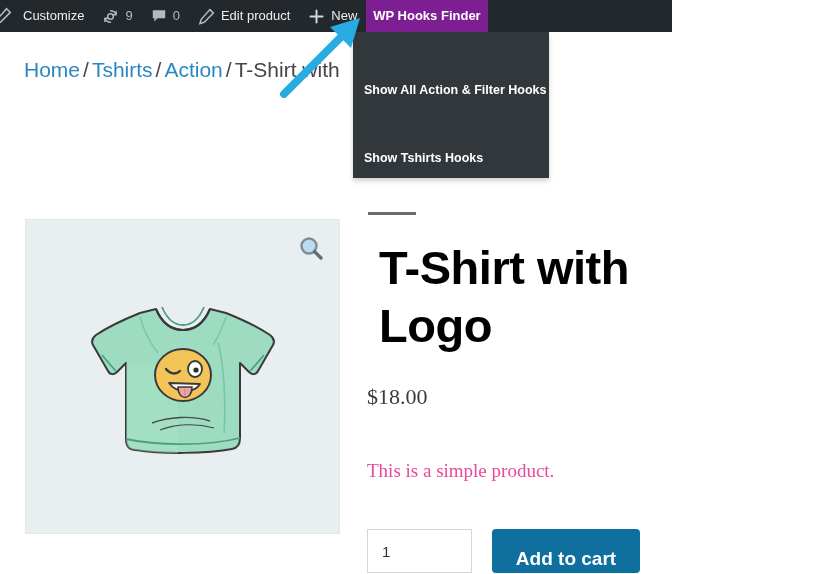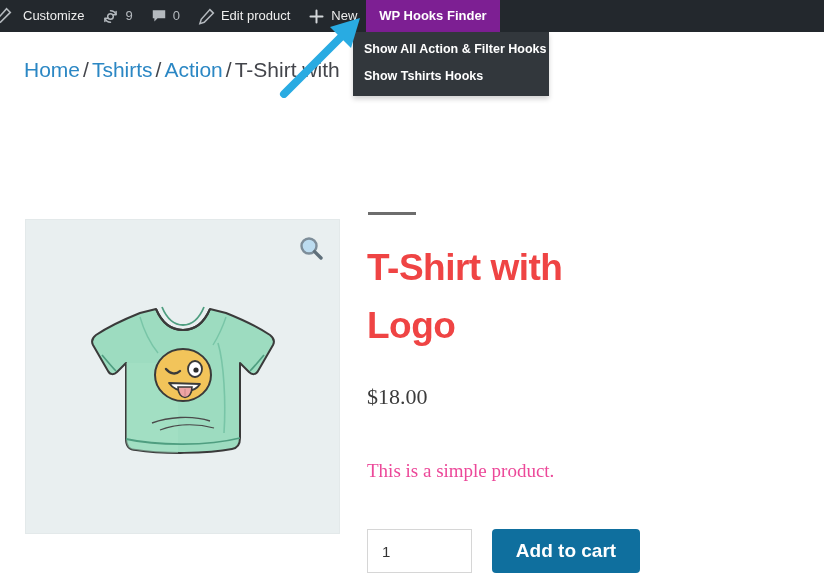--- a/index.html
+++ b/index.html
@@ -12,21 +12,21 @@
     overflow: hidden;
     background: #ffffff;
     font-family: "Liberation Sans", sans-serif;
     position: relative;
   }
 
   
   #admin-bar {
     position: absolute;
     top: 0; left: 0;
-    width: 824px;
+    width: 672px;
     height: 32px;
     background: #23282d;
     display: flex;
     align-items: stretch;
     z-index: 40;
   }
   .ab-item {
     display: flex;
     align-items: center;
     gap: 6px;
@@ -36,21 +36,21 @@
     line-height: 32px;
     white-space: nowrap;
     cursor: pointer;
   }
   .ab-item .ab-label { color: #eeeeee; }
   .ab-count { color: #b4b9be; font-size: 13px; }
   .ab-highlight {
     background: #7d1f93;
     color: #ffffff;
     font-weight: 600;
-    padding: 0 13px;
+    padding: 0 7px;
   }
   .ab-highlight .ab-label { color: #ffffff; }
 
   .ab-icon { display: inline-block; flex: 0 0 auto; line-height: 0; }
 
   
   #ab-edge-icon {
     position: absolute;
     left: -6px;
     top: 7px;
@@ -71,20 +71,21 @@
     box-shadow: 0 3px 5px rgba(0,0,0,0.18);
   }
   .hooks-item {
     color: #ffffff;
     font-size: 12.5px;
     font-weight: 600;
     padding: 6px 0 6px 11px;
     line-height: 15px;
     white-space: nowrap;
     cursor: pointer;
+    margin-top: 41px;
   }
 
   
   #annot-arrow {
     position: absolute;
     left: 272px;
     top: 14px;
     width: 100px;
     height: 84px;
     z-index: 60;
@@ -153,25 +154,25 @@
     top: 180px;
     width: 440px;
   }
   #title-rule {
     width: 48px;
     height: 3px;
     background: #6d6d6d;
     margin: 0 0 24px 1px;
   }
   #product-title {
-    margin: 0;
-    font-size: 37px;
+    margin: 12px;
+    font-size: 47px;
     line-height: 58px;
     font-weight: 700;
-    color: #ef4444;
+    color: #000000;
     letter-spacing: -0.5px;
     max-width: 290px;
     font-family: "Liberation Sans", sans-serif;
   }
   #product-price {
     margin: 28px 0 0 0;
     font-size: 22px;
     line-height: 28px;
     color: #3b3b3b;
     font-family: Liberation Serif, serif;
@@ -206,21 +207,21 @@
     height: 44px;
     box-sizing: border-box;
     background: #0f6f9e;
     color: #ffffff;
     border: none;
     border-radius: 4px;
     font-size: 19px;
     font-weight: 700;
     cursor: pointer;
     font-family: "Liberation Sans", sans-serif;
-    padding: 0 16px;
+    padding: 8px 16px;
     line-height: 44px;
     text-align: center;
   }
 </style>
 </head>
 <body>
 
 <div id="admin-bar">
 
   <div class="ab-item" style="position:relative;width:14px;padding:0;">

